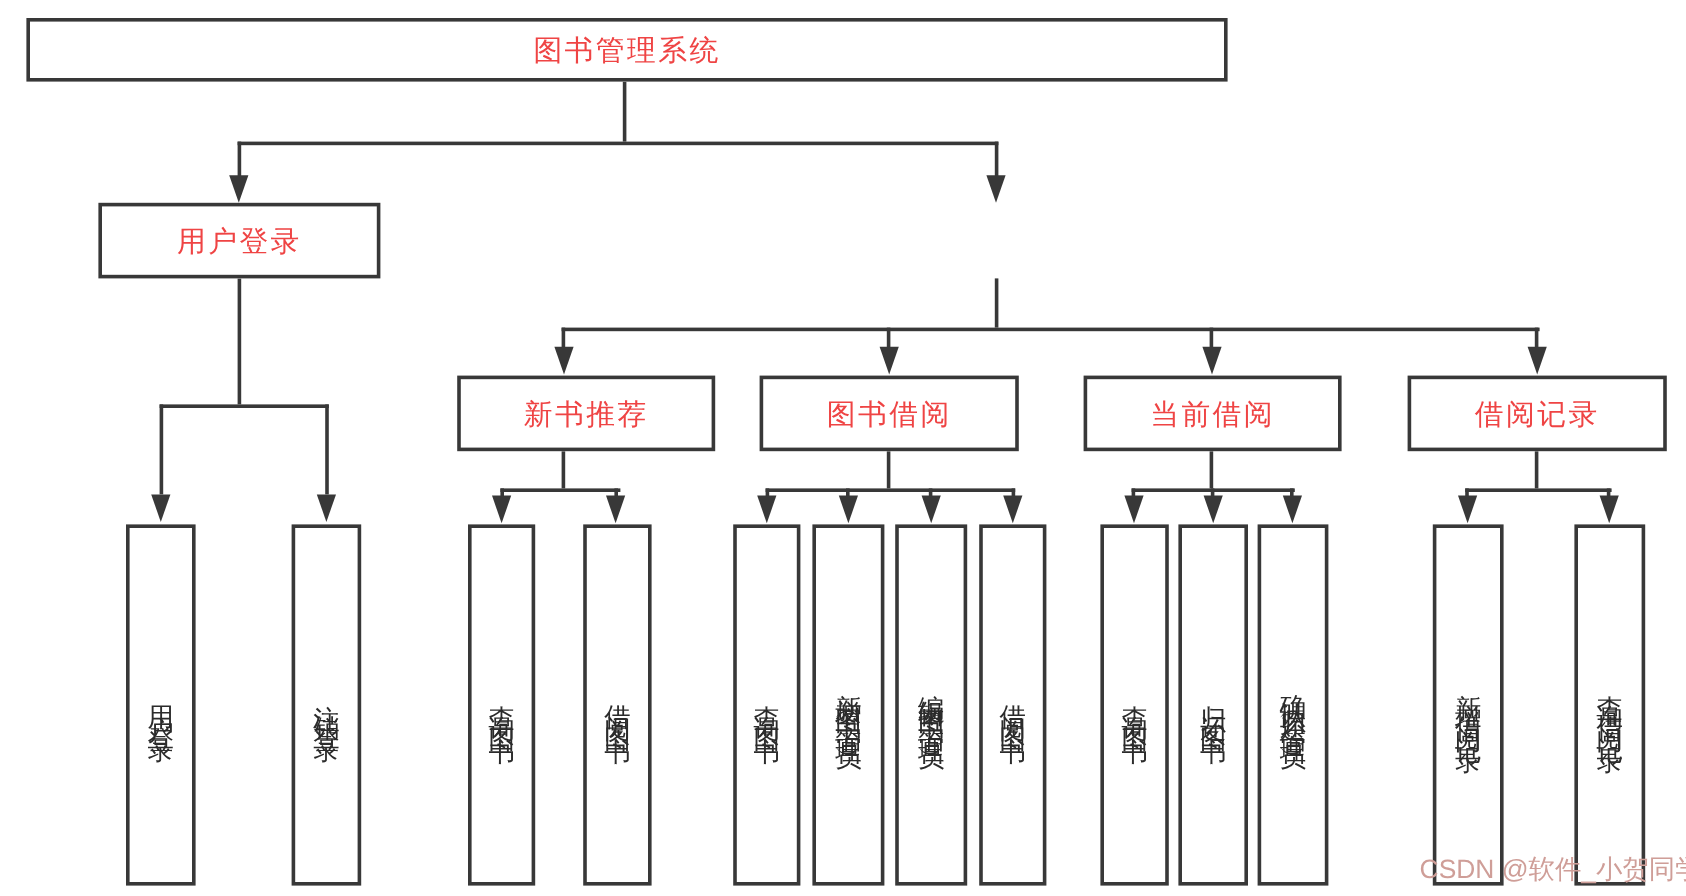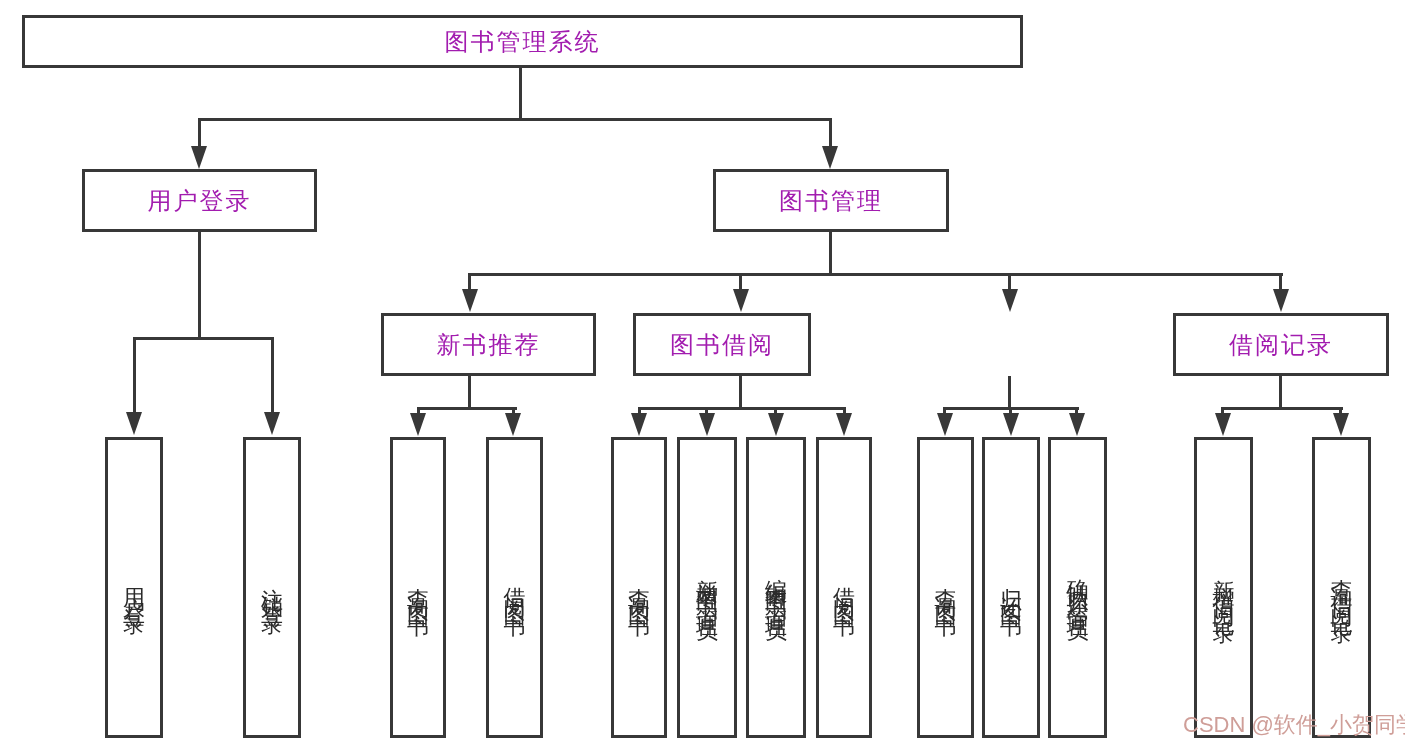--- a/index.html
+++ b/index.html
@@ -15,21 +15,21 @@
     box-sizing:border-box;
     border:3px solid #383838;
     background:#ffffff;
     display:flex;
     align-items:center;
     justify-content:center;
     z-index:2;
   }
   .hlabel{
     font-size:24px;
-    color:#a21caf;
+    color:#ef4444;
     letter-spacing:2px;
     white-space:nowrap;
   }
   .vlabel{
     writing-mode:vertical-rl;
     text-orientation:mixed;
     font-size:22px;
     letter-spacing:9px;
     color:#2b2b2b;
     line-height:1;
@@ -69,23 +69,20 @@
   <div class="line" style="left:519px;top:68px;width:3px;height:50px;"></div>
   <div class="line" style="left:198px;top:118px;width:634px;height:3px;"></div>
   <div class="line" style="left:198px;top:118px;width:3px;height:30px;"></div>
   <div class="arrow" style="left:191px;top:146px;"></div>
   <div class="line" style="left:829px;top:118px;width:3px;height:30px;"></div>
   <div class="arrow" style="left:822px;top:146px;"></div>
 
   <div class="box" style="left:82px;top:169px;width:235px;height:63px;">
     <span class="hlabel">用户登录</span>
   </div>
-  <div class="box" style="left:713px;top:169px;width:236px;height:63px;">
-    <span class="hlabel">图书管理</span>
-  </div>
 
   <div class="line" style="left:198px;top:232px;width:3px;height:105px;"></div>
   <div class="line" style="left:133px;top:337px;width:141px;height:3px;"></div>
   <div class="line" style="left:133px;top:337px;width:3px;height:75px;"></div>
   <div class="arrow" style="left:126px;top:412px;"></div>
   <div class="line" style="left:271px;top:337px;width:3px;height:75px;"></div>
   <div class="arrow" style="left:264px;top:412px;"></div>
 
   <div class="line" style="left:829px;top:232px;width:3px;height:41px;"></div>
   <div class="line" style="left:468px;top:273px;width:815px;height:3px;"></div>
@@ -94,22 +91,25 @@
   <div class="line" style="left:739px;top:273px;width:3px;height:18px;"></div>
   <div class="arrow" style="left:733px;top:289px;"></div>
   <div class="line" style="left:1008px;top:273px;width:3px;height:18px;"></div>
   <div class="arrow" style="left:1002px;top:289px;"></div>
   <div class="line" style="left:1279px;top:273px;width:3px;height:18px;"></div>
   <div class="arrow" style="left:1273px;top:289px;"></div>
 
   <div class="box" style="left:381px;top:313px;width:215px;height:63px;">
     <span class="hlabel">新书推荐</span>
   </div>
-  <div class="box" style="left:633px;top:313px;width:178px;height:63px;">
+  <div class="box" style="left:633px;top:313px;width:216px;height:63px;">
     <span class="hlabel">图书借阅</span>
+  </div>
+  <div class="box" style="left:903px;top:313px;width:215px;height:63px;">
+    <span class="hlabel">当前借阅</span>
   </div>
   <div class="box" style="left:1173px;top:313px;width:216px;height:63px;">
     <span class="hlabel">借阅记录</span>
   </div>
 
   <div class="line" style="left:468px;top:376px;width:3px;height:31px;"></div>
   <div class="line" style="left:417px;top:407px;width:100px;height:3px;"></div>
   <div class="line" style="left:417px;top:407px;width:3px;height:8px;"></div>
   <div class="arrow" style="left:410px;top:413px;"></div>
   <div class="line" style="left:512px;top:407px;width:3px;height:8px;"></div>

